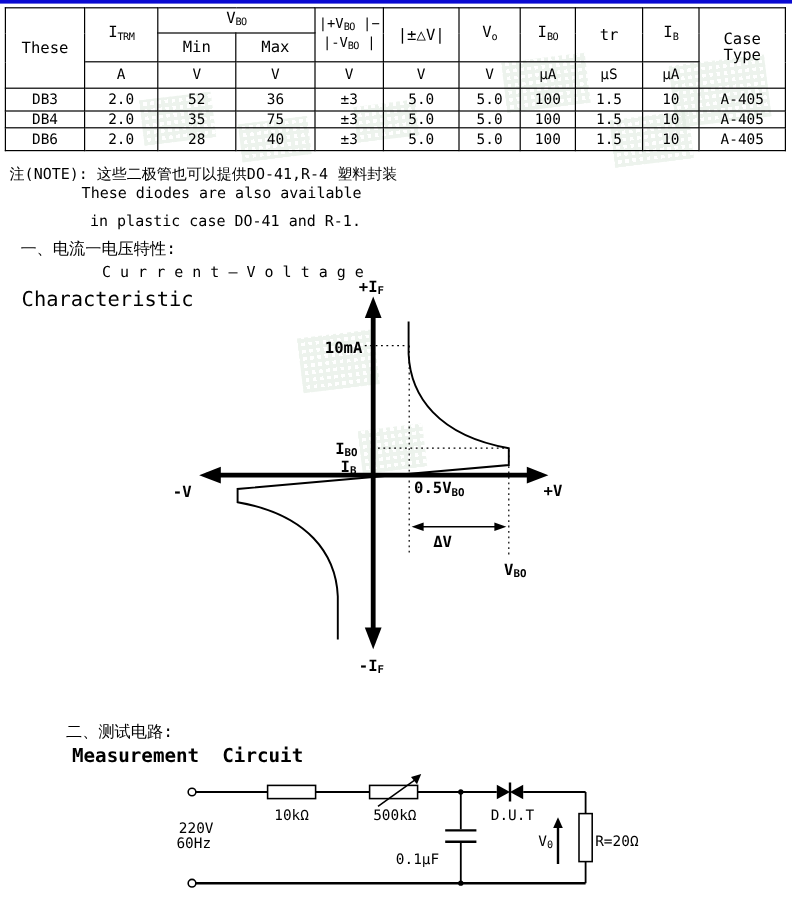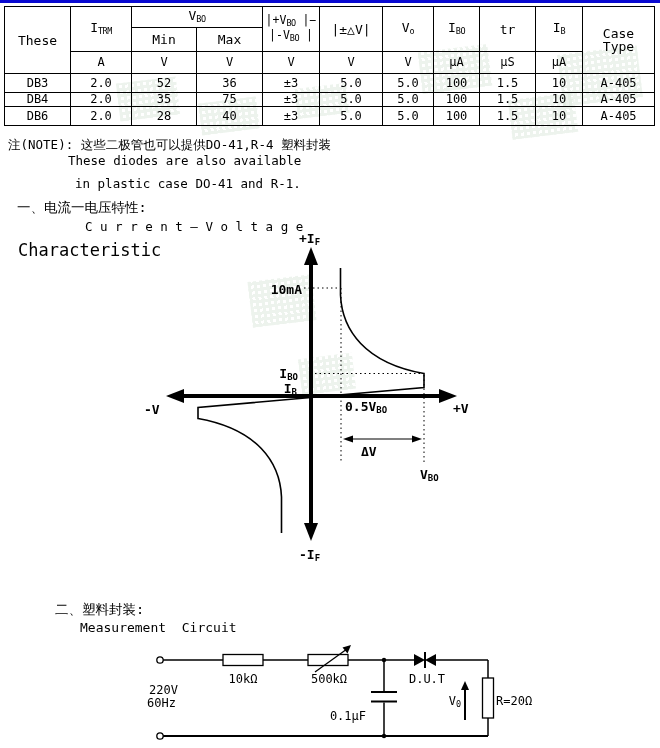--- a/index.html
+++ b/index.html
@@ -23,21 +23,21 @@
   #spec .two{font-size:11.5px;line-height:12px;white-space:pre;}
   
   .t{position:absolute;white-space:pre;}
   #note1{left:8px;top:137px;font-size:12.5px;}
   #note2{left:68px;top:153px;font-size:12.5px;}
   #note3{left:75px;top:176px;font-size:12.5px;}
   #s1cn{left:17px;top:199px;font-size:13.5px;}
   #s1en1{left:85px;top:219px;font-size:12.5px;}
   #s1en2{left:2px;top:240px;font-size:17px;margin-left:16px;}
   #s2cn{left:55px;top:601px;font-size:13.5px;}
-  #s2en{left:80px;top:620px;font-size:13px;}
+  #s2en{left:60px;top:620px;font-size:16px;font-weight:bold;}
   
   #graph{position:absolute;left:140px;top:225px;}
   #circuit{position:absolute;left:140px;top:643px;}
   svg text{font-family:"DejaVu Sans Mono","DejaVu Sans",monospace;fill:#000;}
   .gl{font-weight:bold;font-size:13px;}
   .gsub{font-size:9px;}
   .cl{font-size:12px;}
   .csub{font-size:8.5px;}
 </style>
 </head>
@@ -187,21 +187,21 @@
     <text class="gl" x="298" y="378" text-anchor="end"><tspan>I</tspan><tspan class="gsub" dy="2">BO</tspan></text>
     <text class="gl" x="297" y="393" text-anchor="end"><tspan>I</tspan><tspan class="gsub" dy="2">B</tspan></text>
     <text class="gl" x="144" y="414">-V</text>
     <text class="gl" x="453" y="413">+V</text>
     <text class="gl" x="345" y="411"><tspan>0.5V</tspan><tspan class="gsub" dy="2">BO</tspan></text>
     <text class="gl" x="361" y="456">ΔV</text>
     <text class="gl" x="420" y="479"><tspan>V</tspan><tspan class="gsub" dy="2">BO</tspan></text>
     <text class="gl" x="299" y="559"><tspan>-I</tspan><tspan class="gsub" dy="2">F</tspan></text>
   </svg>
 
-  <div id="s2cn" class="t">二、塑料封装:</div>
+  <div id="s2cn" class="t">二、测试电路:</div>
   <div id="s2en" class="t">Measurement  Circuit</div>
 
   <svg id="circuit" width="430" height="103" viewBox="140 643 430 103">
 
     <g stroke="#000" stroke-width="1.5" fill="none">
       <line x1="163" y1="660" x2="223" y2="660"></line>
       <line x1="263" y1="660" x2="308" y2="660"></line>
       <line x1="348" y1="660" x2="414" y2="660"></line>
       <line x1="436" y1="660" x2="488" y2="660"></line>
       <line x1="488" y1="660" x2="488" y2="678"></line>

